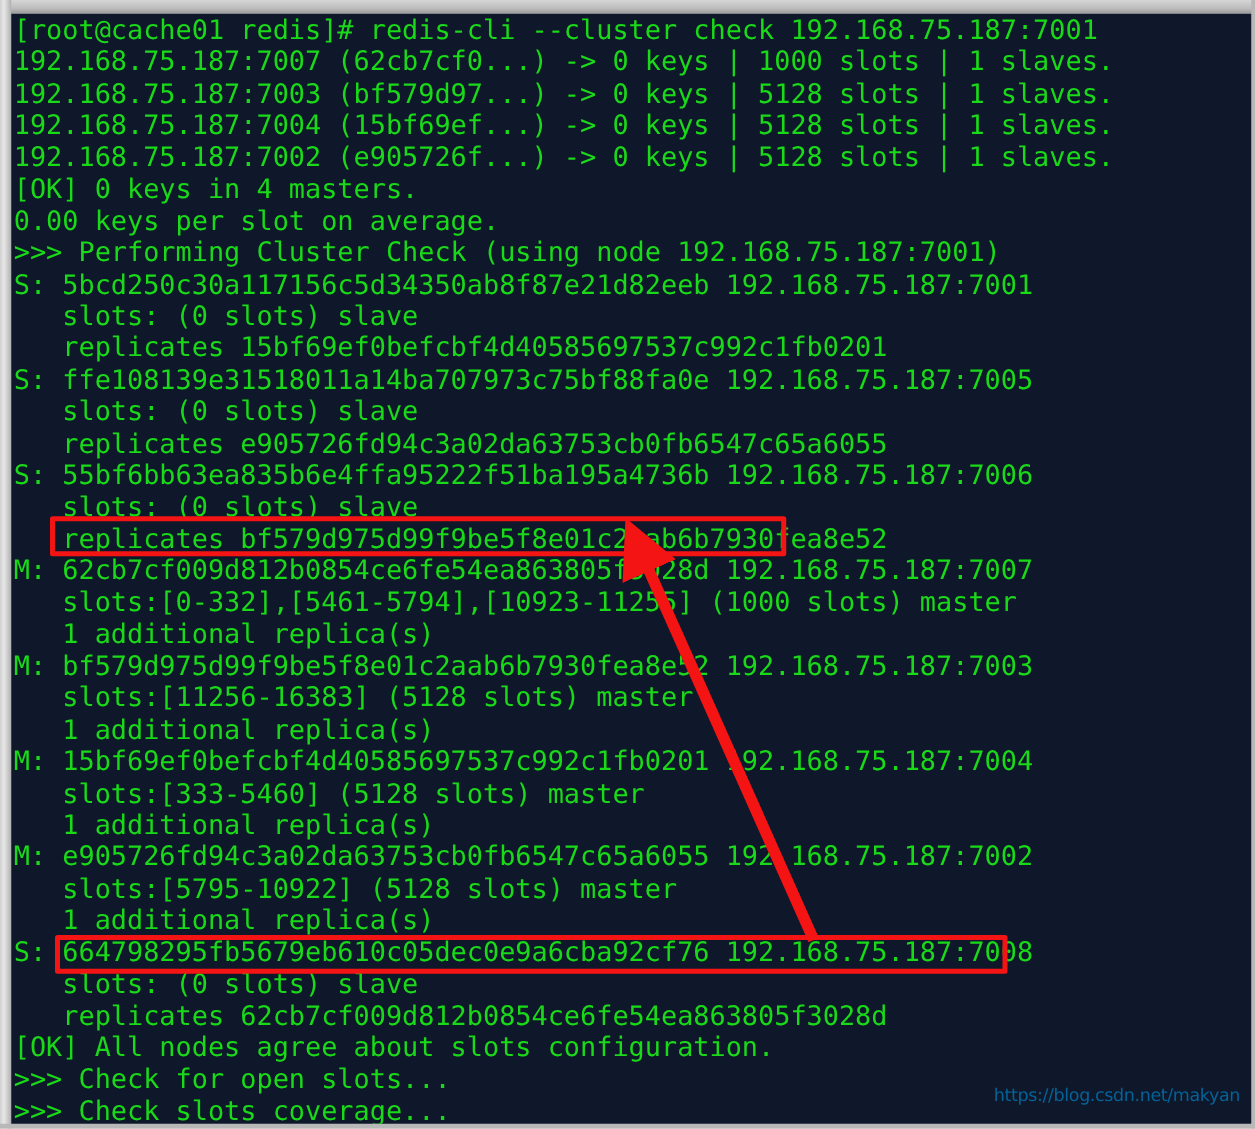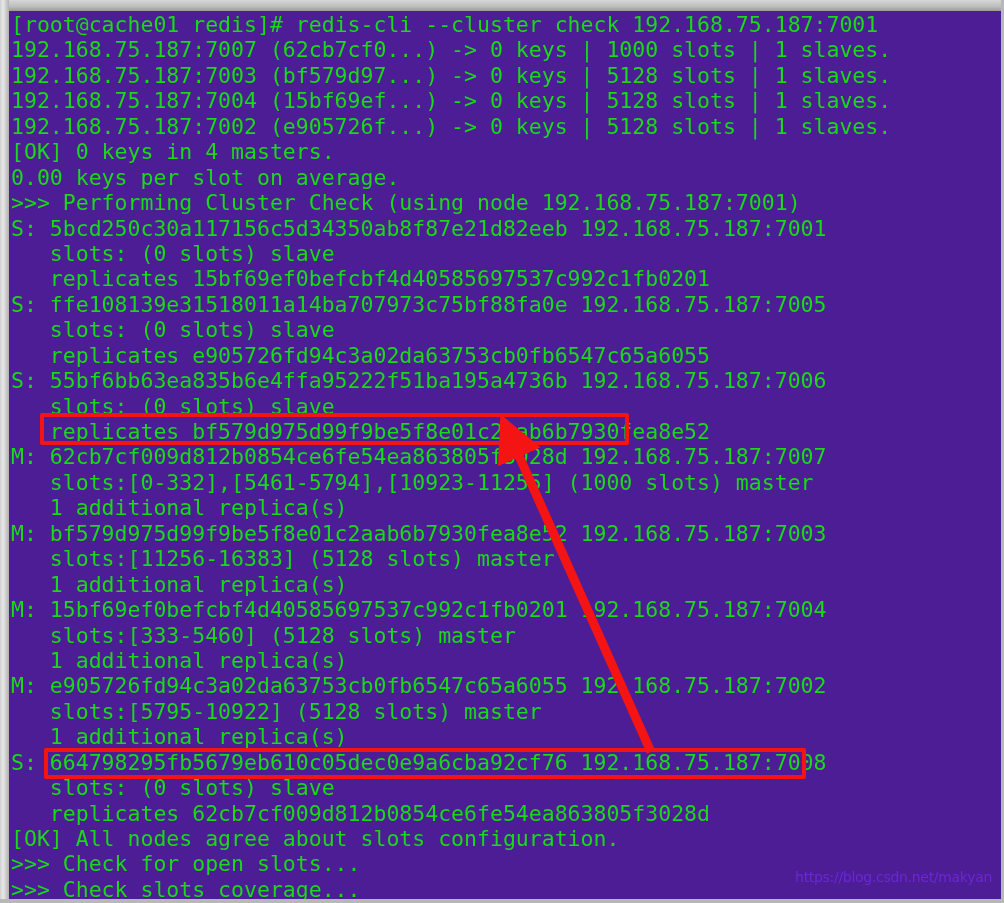--- a/index.html
+++ b/index.html
@@ -46,21 +46,21 @@
     background: #b8b8b8;
   }
 
   
   #terminal {
     position: absolute;
     left: 9px;
     top: 11px;
     width: 992px;
     height: 888px;
-    background: #4c1d95;
+    background: #0f172a;
     overflow: hidden;
   }
 
   #term-lines {
     position: absolute;
     left: 0;
     top: 0;
     padding: 1px 0 0 2px;
     font-family: "DejaVu Sans Mono", monospace;
     font-size: 21.5px;
@@ -103,21 +103,21 @@
     width: 1004px;
     height: 903px;
     pointer-events: none;
   }
 
   
   #watermark {
     position: absolute;
     right: 12px;
     bottom: 18px;
-    color: #6d28d9;
+    color: #0369a1;
     font-family: "DejaVu Sans", sans-serif;
     font-size: 14px;
     opacity: 0.92;
     letter-spacing: -0.3px;
     white-space: nowrap;
   }
 </style>
 </head>
 <body>
 

